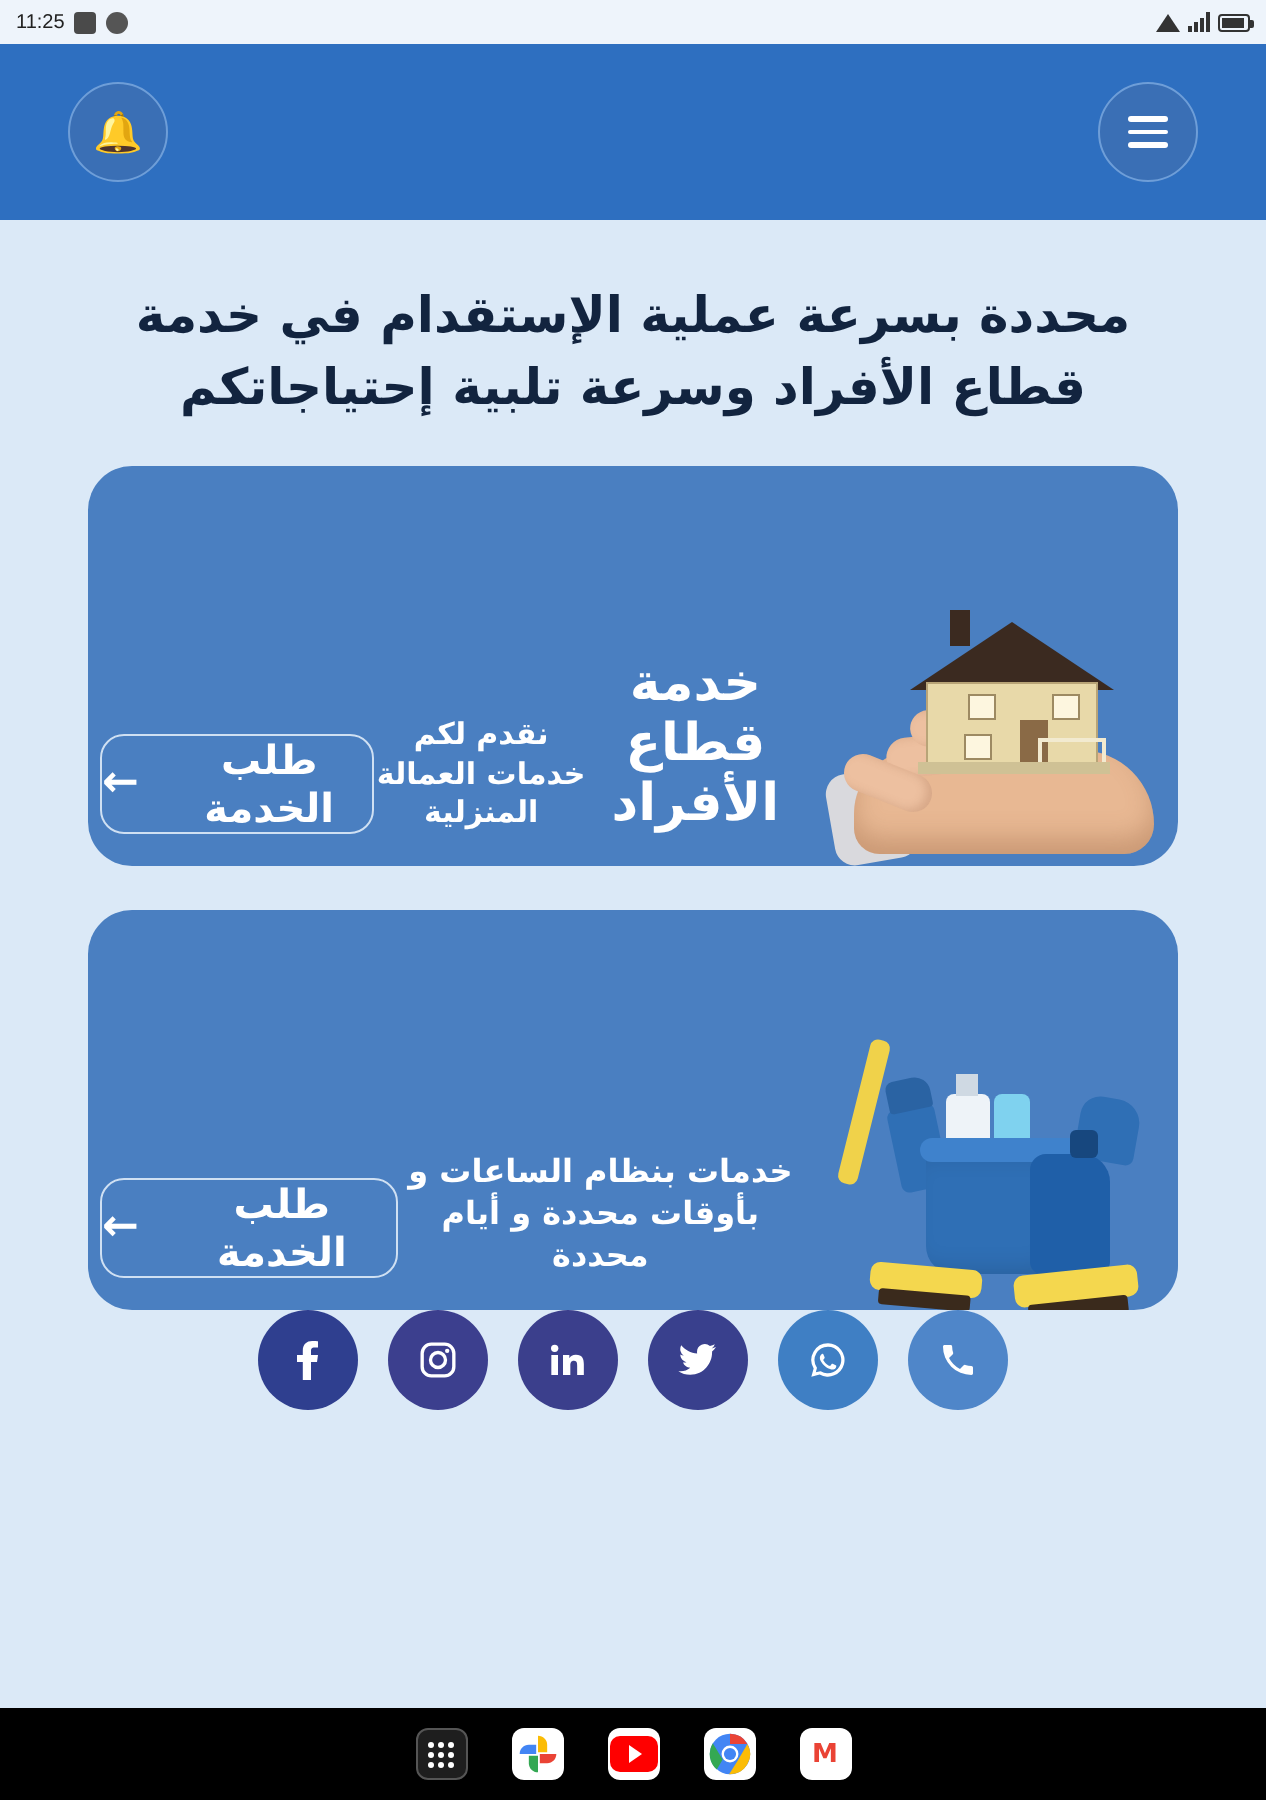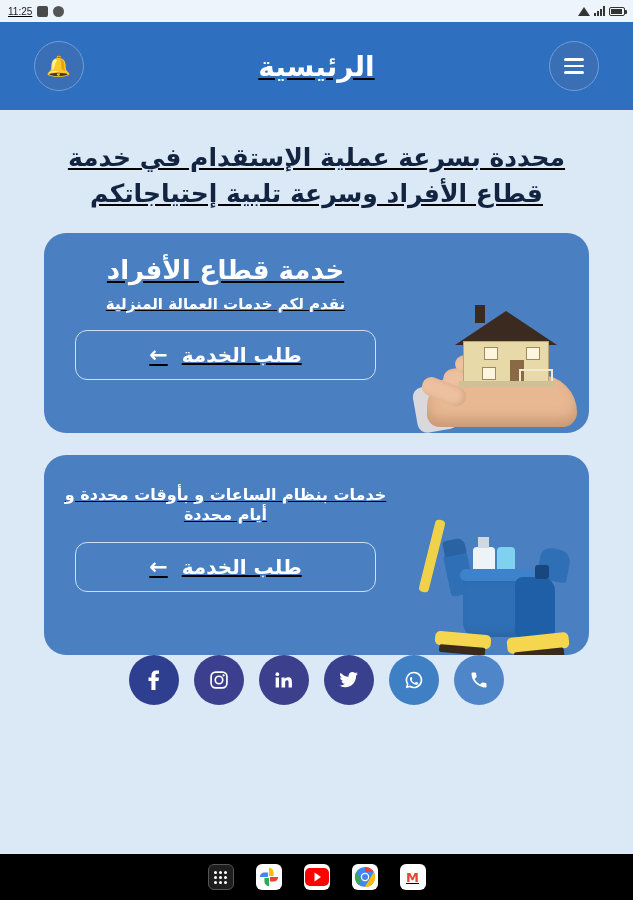--- a/index.html
+++ b/index.html
@@ -6,21 +6,21 @@
   html, body {
     width: 633px; height: 900px;
     background: #000;
     font-family: "DejaVu Sans", "Liberation Sans", sans-serif;
     overflow: hidden;
   }
   .device {
     position: relative;
     width: 633px; height: 900px;
     background: #000;
-    display: flex; flex-direction: column; text-decoration: underline;
+    display: flex; flex-direction: column;
   }
 
   
   .statusbar {
     height: 22px;
     background: #eef4fb;
     display: flex; align-items: center;
     padding: 0 8px;
     flex-direction: row;
     direction: ltr;
@@ -110,21 +110,21 @@
     background: #4a7fc1;
     border-radius: 22px;
     height: 200px;
     overflow: hidden;
     display: flex;
     flex-direction: row-reverse;
   }
   .card .content {
     flex: 1;
     padding: 16px 18px 16px 6px;
-    display: flex; flex-direction: column; align-items: center;
+    display: flex; flex-direction: row; align-items: flex-end;
     justify-content: flex-start;
     text-align: center;
   }
   .card-title {
     color: #ffffff;
     font-size: 26px;
     font-weight: bold;
     margin-top: 6px;
   }
   .card-sub {
@@ -321,21 +321,20 @@
         </span>
     </div>
   </div>
 
   <div class="app">
 
     <div class="appbar">
       <div class="circ-btn left">
         <span class="bell">🔔</span>
       </div>
-      <div class="appbar-title">الرئيسية</div>
       <div class="circ-btn right">
         <span class="hamb">
             <i></i>
             <i></i>
             <i></i>
           </span>
       </div>
     </div>
 
     <div class="headline">محددة بسرعة عملية الإستقدام في خدمة قطاع الأفراد وسرعة تلبية إحتياجاتكم</div>

